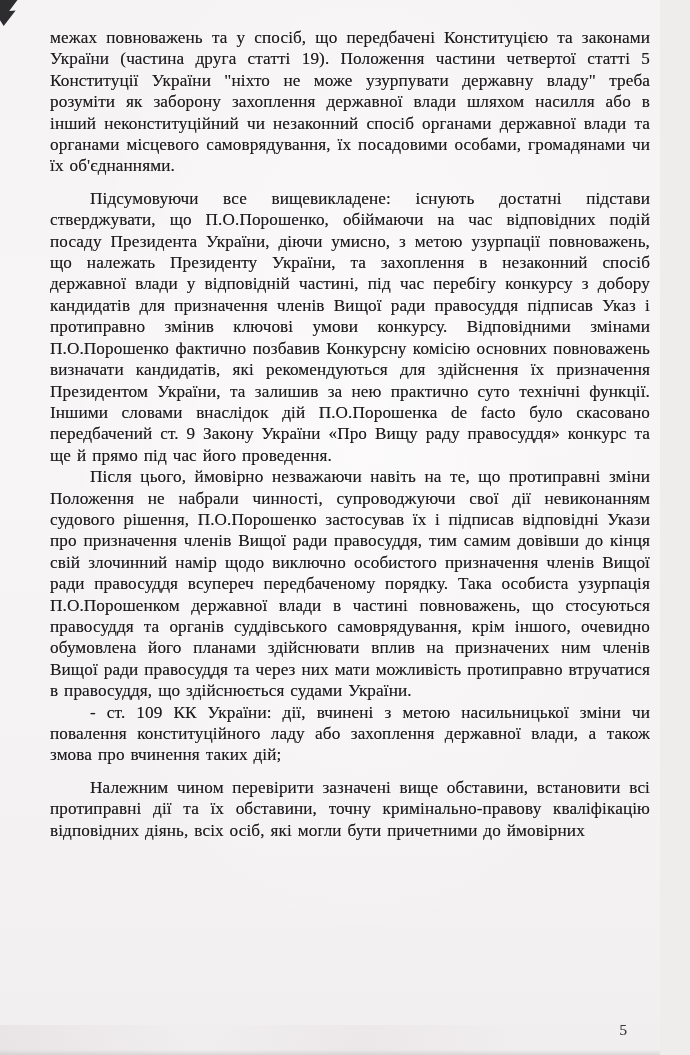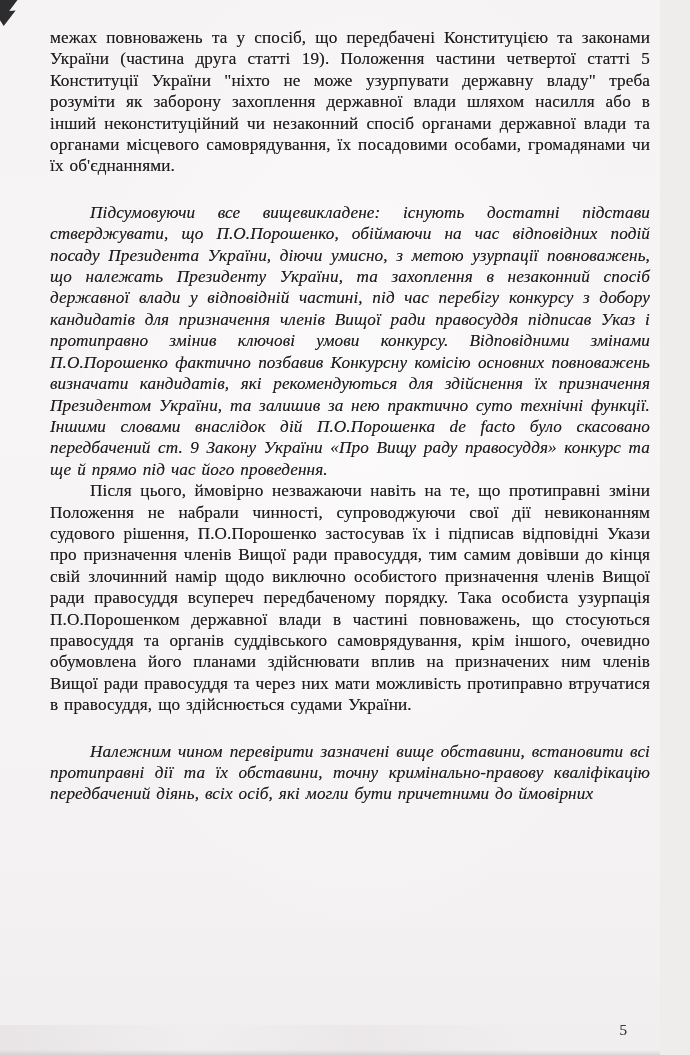--- a/index.html
+++ b/index.html
@@ -56,22 +56,21 @@
     font-size: 17.2px;
     line-height: 21.4px;
     letter-spacing: 0.1px;
     word-spacing: 1.5px;
     text-shadow: 0 0 0.4px rgba(30,30,32,0.55);
   }
   .para.no-indent {
     text-indent: 0;
   }
   .para.gap {
-    margin-top: 25px;
-    font-style: italic;
+    margin-top: 11px;
   }
   .page-number {
     position: absolute;
     right: 33px;
     bottom: 17px;
     font-size: 15px;
     line-height: 1;
     color: #3a3a3c;
     text-shadow: 0 0 0.4px rgba(30,30,32,0.5);
   }
@@ -79,17 +78,18 @@
 </head>
 <body>
 
 <div class="page">
   <div class="corner-mark"></div>
 
   <div class="content">
     <p class="para no-indent">межах повноважень та у спосіб, що передбачені Конституцією та законами України (частина друга статті 19). Положення частини четвертої статті 5 Конституції України "ніхто не може узурпувати державну владу" треба розуміти як заборону захоплення державної влади шляхом насилля або в інший неконституційний чи незаконний спосіб органами державної влади та органами місцевого самоврядування, їх посадовими особами, громадянами чи їх об'єднаннями.</p>
     <p class="para gap">Підсумовуючи все вищевикладене: існують достатні підстави стверджувати, що П.О.Порошенко, обіймаючи на час відповідних подій посаду Президента України, діючи умисно, з метою узурпації повноважень, що належать Президенту України, та захоплення в незаконний спосіб державної влади у відповідній частині, під час перебігу конкурсу з добору кандидатів для призначення членів Вищої ради правосуддя підписав Указ і протиправно змінив ключові умови конкурсу. Відповідними змінами П.О.Порошенко фактично позбавив Конкурсну комісію основних повноважень визначати кандидатів, які рекомендуються для здійснення їх призначення Президентом України, та залишив за нею практично суто технічні функції. Іншими словами внаслідок дій П.О.Порошенка de facto було скасовано передбачений ст. 9 Закону України «Про Вищу раду правосуддя» конкурс та ще й прямо під час його проведення.</p>
     <p class="para">Після цього, ймовірно незважаючи навіть на те, що протиправні зміни Положення не набрали чинності, супроводжуючи свої дії невиконанням судового рішення, П.О.Порошенко застосував їх і підписав відповідні Укази про призначення членів Вищої ради правосуддя, тим самим довівши до кінця свій злочинний намір щодо виключно особистого призначення членів Вищої ради правосуддя всупереч передбаченому порядку. Така особиста узурпація П.О.Порошенком державної влади в частині повноважень, що стосуються правосуддя та органів суддівського самоврядування, крім іншого, очевидно обумовлена його планами здійснювати вплив на призначених ним членів Вищої ради правосуддя та через них мати можливість протиправно втручатися в правосуддя, що здійснюється судами України.</p>
-    <p class="para gap">Належним чином перевірити зазначені вище обставини, встановити всі протиправні дії та їх обставини, точну кримінально-правову кваліфікацію передбачений діянь, всіх осіб, які могли бути причетними до ймовірних</p>
+    <p class="para">- ст. 109 КК України: дії, вчинені з метою насильницької зміни чи повалення конституційного ладу або захоплення державної влади, а також змова про вчинення таких дій;</p>
+    <p class="para gap">Належним чином перевірити зазначені вище обставини, встановити всі протиправні дії та їх обставини, точну кримінально-правову кваліфікацію відповідних діянь, всіх осіб, які могли бути причетними до ймовірних</p>
   </div>
 
   <div class="page-number">5</div>
 </div>
 
 </body></html>

